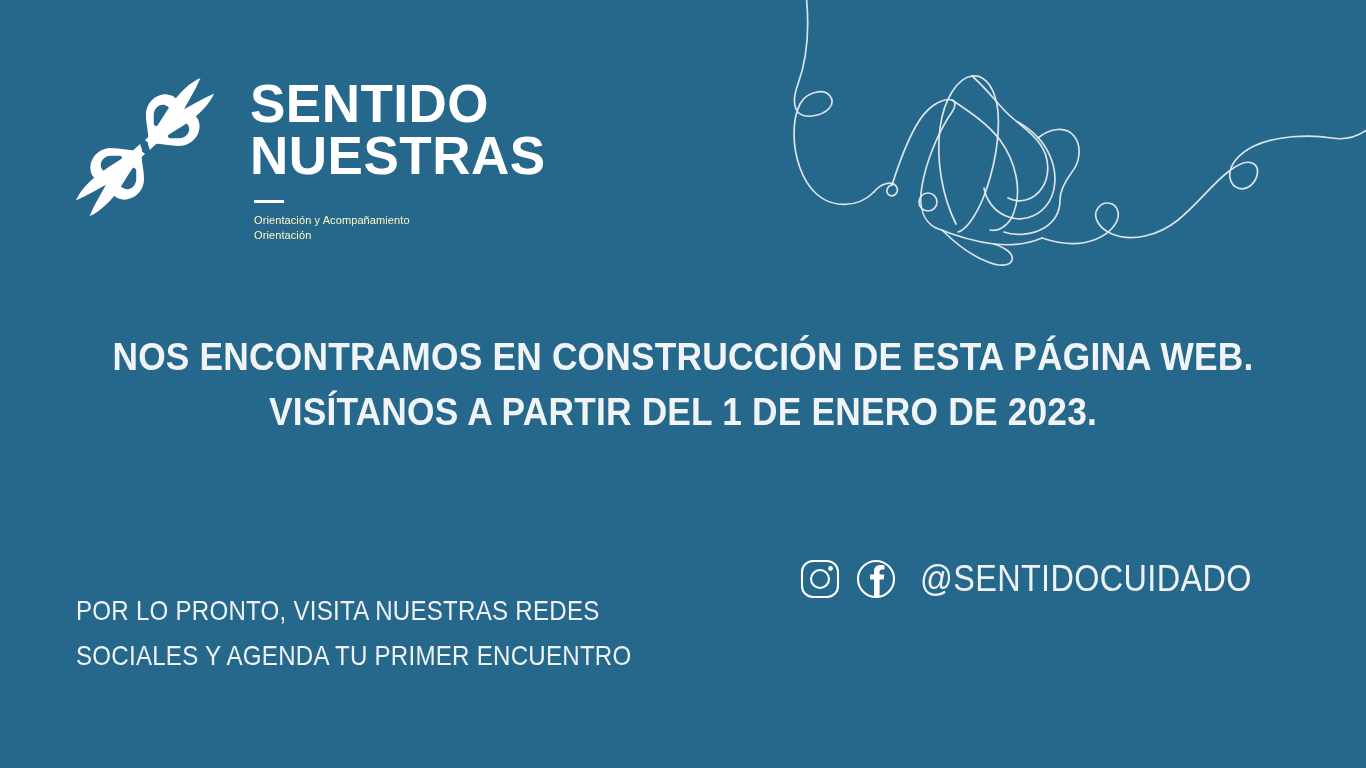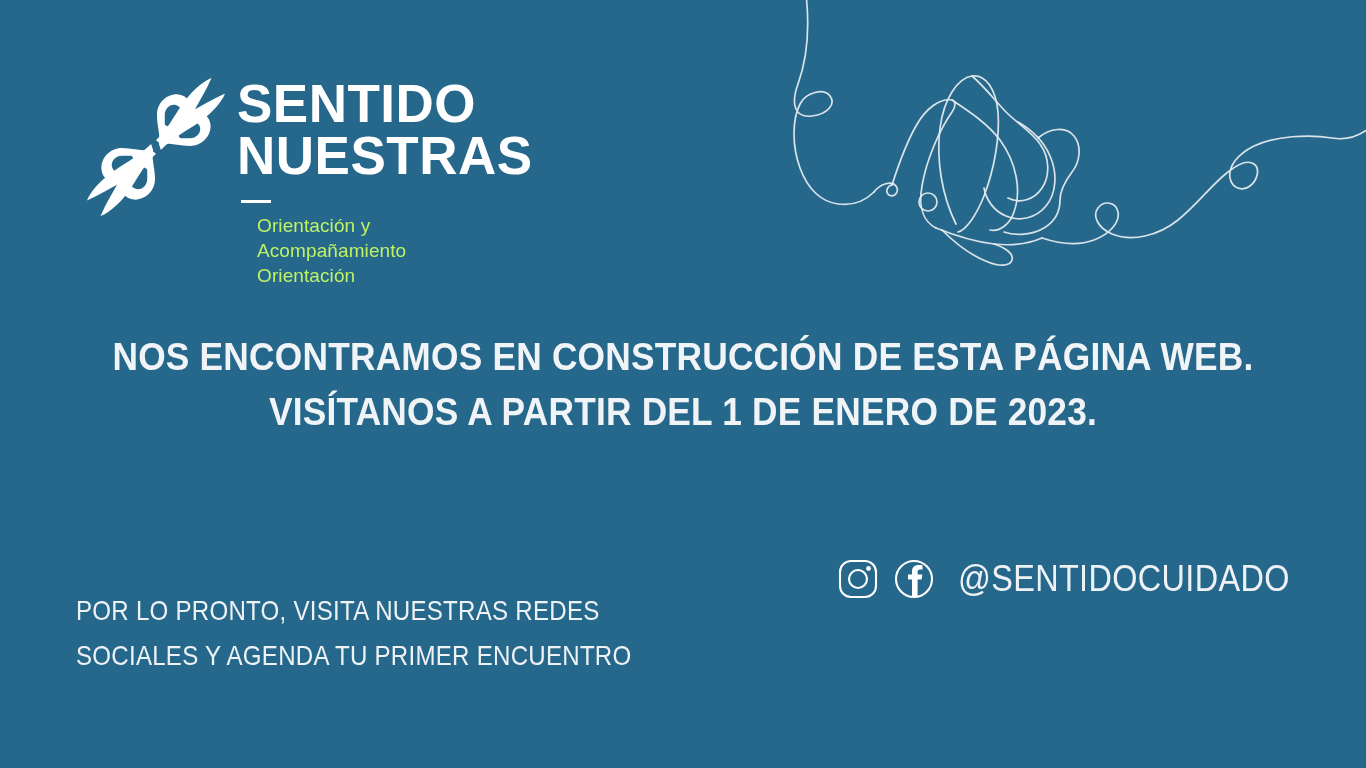--- a/index.html
+++ b/index.html
@@ -35,23 +35,24 @@
     stroke-width: 1.7;
     stroke-linecap: round;
     stroke-linejoin: round;
     opacity: .92;
   }
 
   
   .logo-block {
     position: absolute;
     top: 68px;
-    left: 83px;
+    left: 72px;
     display: flex;
     align-items: flex-start;
+    gap: 24px;
   }
   .logo-mark {
     width: 146px;
     height: 150px;
     flex: 0 0 auto;
     margin-top: 4px;
   }
   .logo-mark svg { display: block; width: 100%; height: 100%; }
   .logo-mark path { fill: #ffffff; }
 
@@ -66,27 +67,27 @@
     line-height: 0.98;
     letter-spacing: 0.5px;
   }
   .tagline-rule {
     width: 30px;
     height: 3px;
     background: #ffffff;
     margin: 18px 0 10px 4px;
   }
   .tagline {
-    color: #bef264;
-    font-size: 19px;
+    color: #fef9c3;
+    font-size: 11px;
     line-height: 1.33;
     font-weight: 400;
     letter-spacing: .1px;
     max-width: 260px;
-    margin-left: 20px;
+    margin-left: 4px;
   }
 
   
   .headline {
     position: absolute;
     top: 330px;
     left: 0;
     width: 1366px;
     text-align: center;
     color: #f1f4f6;
@@ -110,21 +111,21 @@
     font-weight: 400;
     letter-spacing: .3px;
     transform: scaleX(0.86);
     transform-origin: left top;
   }
   .blurb-line { display: block; white-space: nowrap; }
 
   
   .contact {
     position: absolute;
-    left: 836px;
+    left: 798px;
     top: 548px;
   }
   .contact-row {
     display: flex;
     align-items: center;
     height: 62px;
   }
   .contact-row.phone { padding-left: 36px; margin-top: 8px; }
   .social-icons { display: flex; align-items: center; gap: 12px; }
   .icon {

